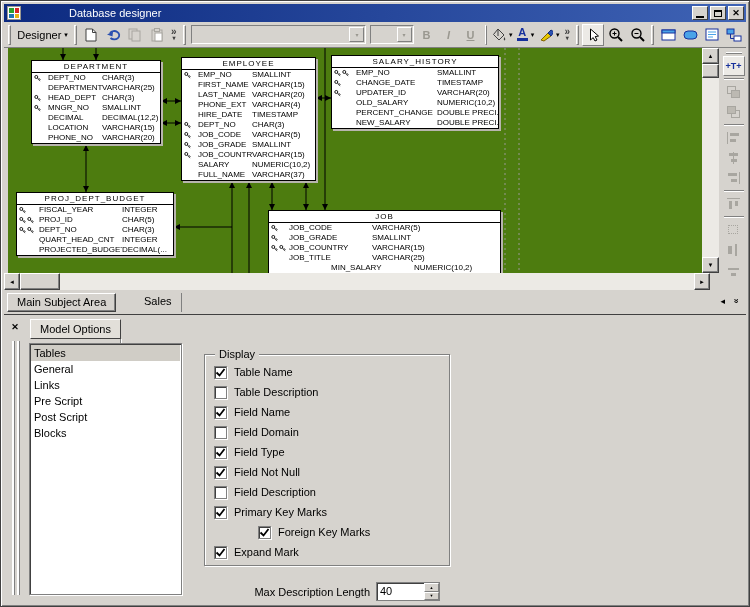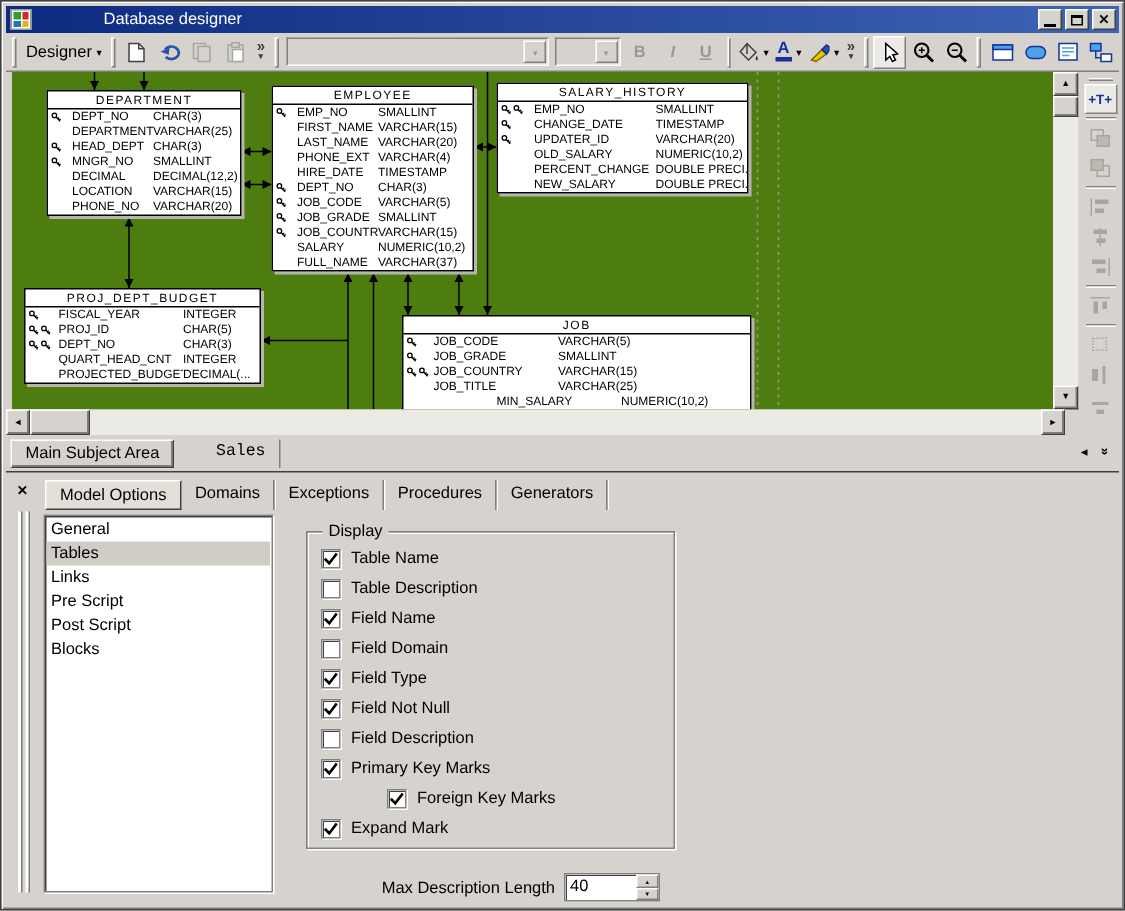--- a/index.html
+++ b/index.html
@@ -91,21 +91,21 @@
   .dockicons { position:absolute; right:8px; top:6px; font-size:9px; color:#000; display:flex; gap:8px; }
   .rot-collapse { display:inline-block; transform:rotate(-90deg); font-weight:bold; }
 
   
   .panel { position:absolute; left:3px; top:313px; right:3px; bottom:3px; background:#d6d3ce;
            border-top:1px solid #404040; }
   .panel-close { position:absolute; left:5px; top:6px; width:12px; height:12px; font-size:9px;
                  font-weight:bold; text-align:center; line-height:12px; }
   .panel-grip { position:absolute; top:26px; bottom:8px; width:2px; background:#fff;
                 box-shadow:1px 0 0 #808080; }
-  .ptabs { position:absolute; left:26px; top:4px; height:21px; display:flex; align-items:flex-end; }
+  .ptabs { position:absolute; left:26px; top:4px; height:21px; display:flex; align-items:flex-end;flex-direction:column; }
   .ptab { height:20px; line-height:19px; padding:0 9px; font-size:11px; }
   .ptab.active { border:1px solid; border-color:#fff #404040 #404040 #fff; background:#e2dfd9; }
   .ptab.inactive { border-right:1px solid #808080; box-shadow:1px 0 0 #fff; }
 
   .listbox { position:absolute; left:25px; top:28px; width:153px; bottom:8px; background:#fff;
              border:1px solid #808080; box-shadow:inset 1px 1px 0 #404040, 1px 1px 0 #fff; padding:1px; }
   .litem { height:16px; line-height:16px; padding-left:3px; }
   .litem.selected { background:#d0cdc6; }
 
   .groupbox { position:absolute; left:200px; top:39px; width:246px; height:212px;
@@ -688,39 +688,39 @@
         </span>
     </span>
   </div>
 
   <div class="subjectbar" id="subjectbar">
     <span class="dockicons">
       <span>◂</span>
       <span class="rot-collapse">«</span>
     </span>
   <span class="stab active" style="left: 3px;">Main Subject Area</span>
-      <span class="stab inactive" style="left: 131px; font-family: Liberation Mono, monospace;">Sales</span>
+      <span class="stab inactive" style="left: 131px;">Sales</span>
     </div>
 
   <div class="panel">
     <span class="panel-close">✕</span>
     <span class="panel-grip" style="left:8px"></span>
     <span class="panel-grip" style="left:13px"></span>
 
     <div class="ptabs" id="ptabs">
         <span class="ptab active">Model Options</span>
         <span class="ptab inactive">Domains</span>
         <span class="ptab inactive">Exceptions</span>
         <span class="ptab inactive">Procedures</span>
         <span class="ptab inactive">Generators</span>
       </div>
 
     <div class="listbox" id="optlist">
+        <div class="litem selected">Tables</div>
         <div class="litem">General</div>
-        <div class="litem selected">Tables</div>
         <div class="litem">Links</div>
         <div class="litem">Pre Script</div>
         <div class="litem">Post Script</div>
         <div class="litem">Blocks</div>
       </div>
 
     <div class="groupbox">
       <span class="gb-label">Display</span>
       <div id="cbhost">
           <div class="cbrow" style="top: 10px;">

